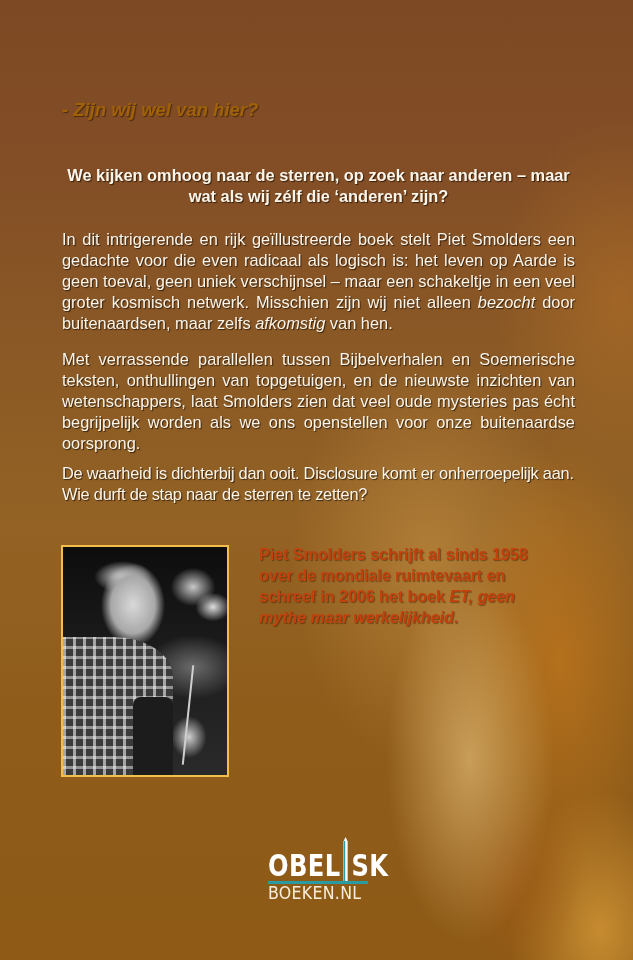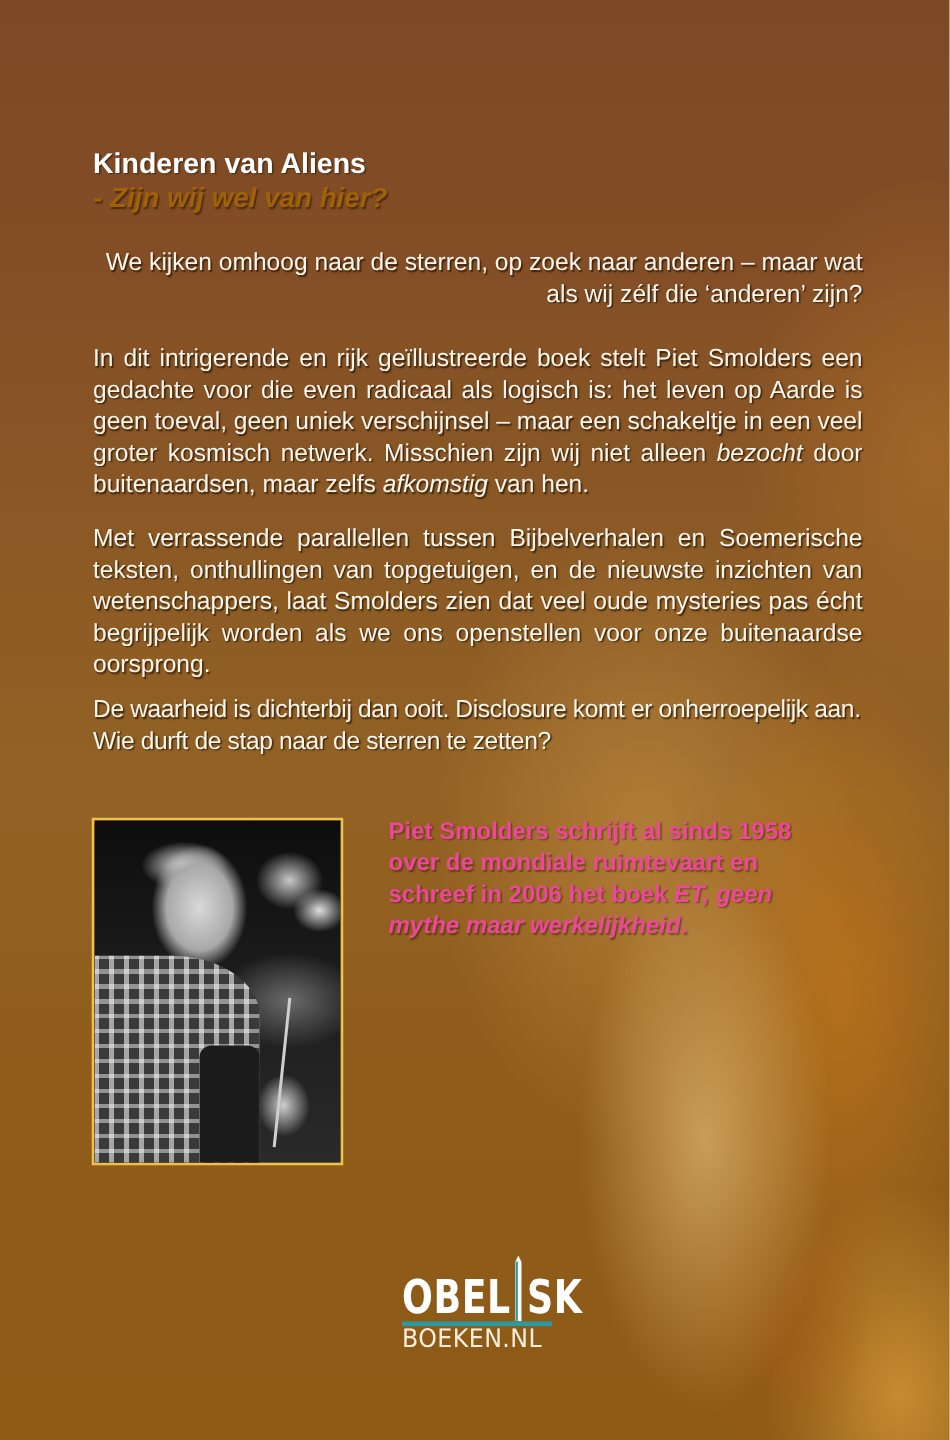--- a/index.html
+++ b/index.html
@@ -29,21 +29,21 @@
       text-shadow: 1px 1px 1px rgba(40, 20, 5, 0.6);
     }
 
     .para {
       position: absolute; left: 62px; width: 513px;
       font-size: 16.4px; line-height: 21px; color: #fbf5ea;
       text-align: justify;
       text-shadow: 1px 1px 1px rgba(30, 15, 0, 0.75);
     }
     .para em { font-style: italic; margin-top: 12px; }
-    .p1 { top: 165px; text-align: right; }
+    .p1 { top: 165px; text-align: center; font-weight: bold; }
     .p2 { top: 229px; }
     .p3 { top: 349px; }
     .p4 { top: 463px; letter-spacing: -0.25px; text-align: left; }
 
     .photo-frame {
       position: absolute; left: 61px; top: 545px; width: 168px; height: 232px;
       border: 2px solid #f2c04a;
       background: #111;
       overflow: hidden;
     }
@@ -70,21 +70,21 @@
       position: absolute; left: 70px; top: 150px; width: 40px; height: 82px;
       background: #1c1c1c; border-radius: 8px 8px 0 0;
     }
     .brush {
       position: absolute; left: 124px; top: 118px; width: 2px; height: 100px;
       background: #cfcfcf; transform: rotate(6deg);
     }
 
     .bio {
       position: absolute; left: 259px; top: 544px; width: 300px;
-      font-weight: bold; font-size: 16px; line-height: 21px; color: #ec4899;
+      font-weight: bold; font-size: 16px; line-height: 21px; color: #c2410c;
       text-shadow: 1px 1px 1px rgba(40, 20, 0, 0.45);
     }
     .bio em { font-style: italic; }
 
     .logo { position: absolute; left: 266px; top: 836px; width: 104px; height: 68px; }
     .logo-top {
       position: absolute; left: 2px; top: 13px; height: 32px;
       display: flex; align-items: flex-end;
       font-family: "DejaVu Sans", sans-serif; font-weight: bold;
       font-size: 31px; line-height: 32px; color: #ffffff;
@@ -109,21 +109,20 @@
       transform: scaleX(0.93); transform-origin: left top;
       letter-spacing: 0.3px;
     }
   </style>
 </head>
 <body>
 
 <div class="cover">
 
   <div class="title-block">
-    <div class="title">Kinderen van Aliens</div>
     <div class="subtitle">- Zijn wij wel van hier?</div>
   </div>
 
   <p class="para p1">We kijken omhoog naar de sterren, op zoek naar anderen – maar wat als wij zélf die ‘anderen’ zijn?</p>
 
   <p class="para p2"><span>In dit intrigerende en rijk geïllustreerde boek stelt Piet Smolders een gedachte voor die even radicaal als logisch is: het leven op Aarde is geen toeval, geen uniek verschijnsel – maar een schakeltje in een veel groter kosmisch netwerk. Misschien zijn wij niet alleen </span><em>bezocht</em><span> door buitenaardsen, maar zelfs </span><em>afkomstig</em><span> van hen.</span></p>
 
   <p class="para p4">De waarheid is dichterbij dan ooit. Disclosure komt er onherroepelijk aan. Wie durft de stap naar de sterren te zetten?</p>
 
   <p class="para p3">Met verrassende parallellen tussen Bijbelverhalen en Soemerische teksten, onthullingen van topgetuigen, en de nieuwste inzichten van wetenschappers, laat Smolders zien dat veel oude mysteries pas écht begrijpelijk worden als we ons openstellen voor onze buitenaardse oorsprong.</p>

